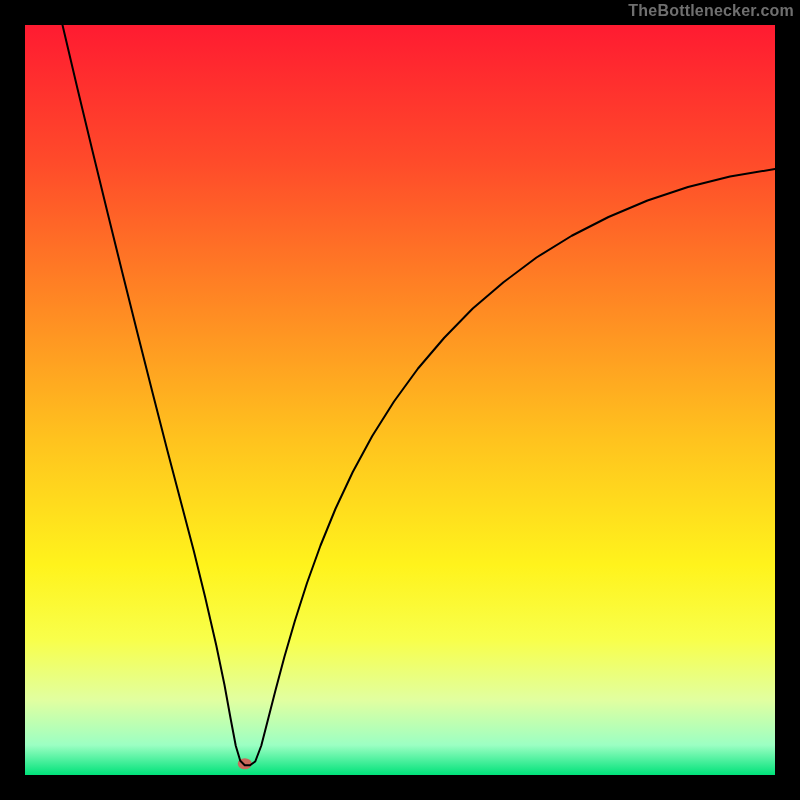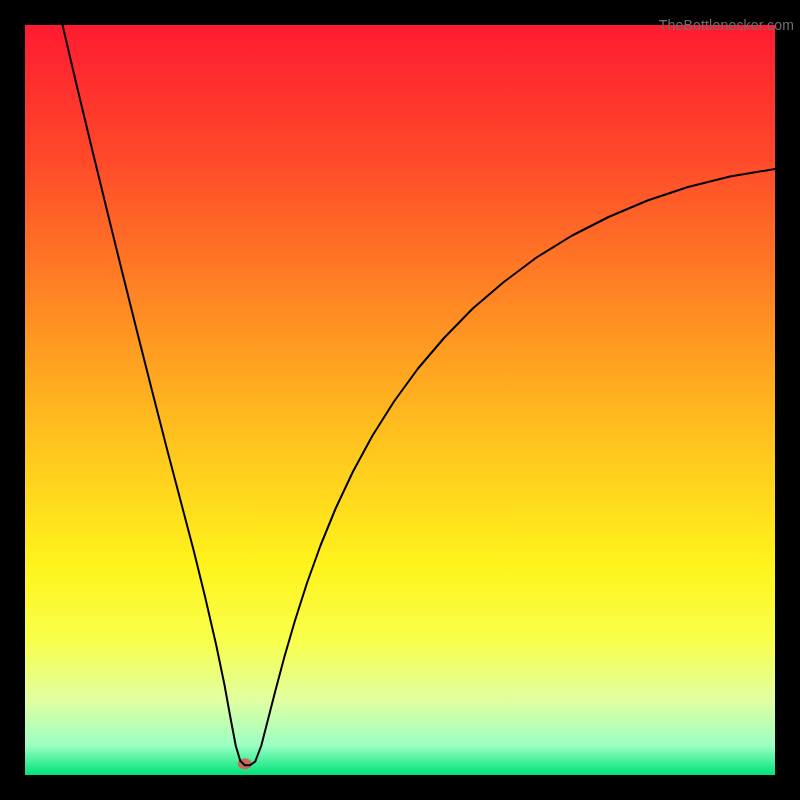--- a/index.html
+++ b/index.html
@@ -27,25 +27,25 @@
   }
   .plot {
     position: absolute;
     left: 25px;
     top: 25px;
     width: 750px;
     height: 750px;
   }
   .watermark {
     position: absolute;
-    top: 17px;
+    top: 2px;
     right: 6px;
     color: #6f6f6f;
-    font-size: 14px;
-    font-weight: 400;
+    font-size: 16px;
+    font-weight: 700;
     letter-spacing: 0.2px;
     user-select: none;
   }
   svg { display: block; }
 </style>
 </head>
 <body>
 
 <div class="stage">
   <div class="outer"></div>

